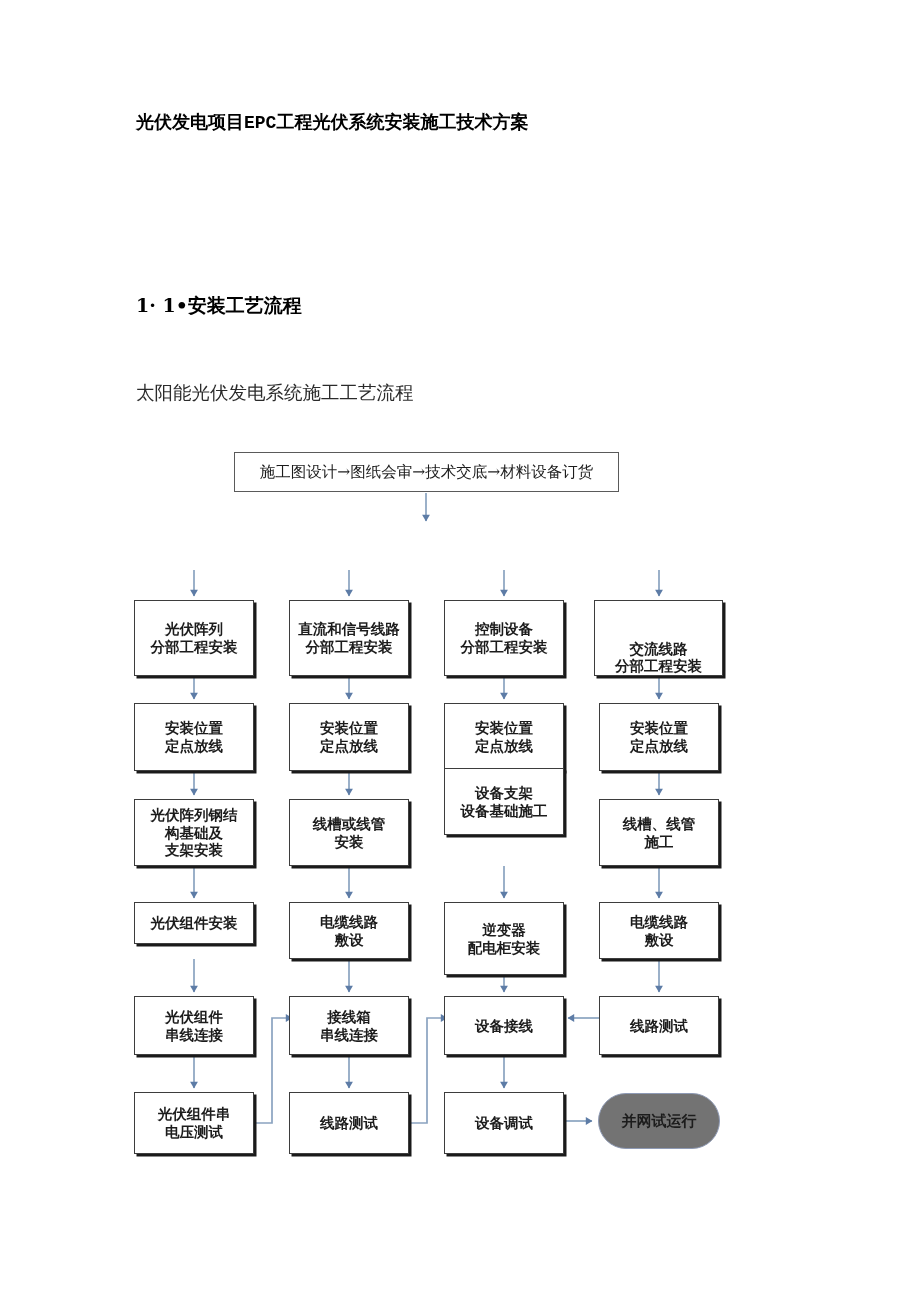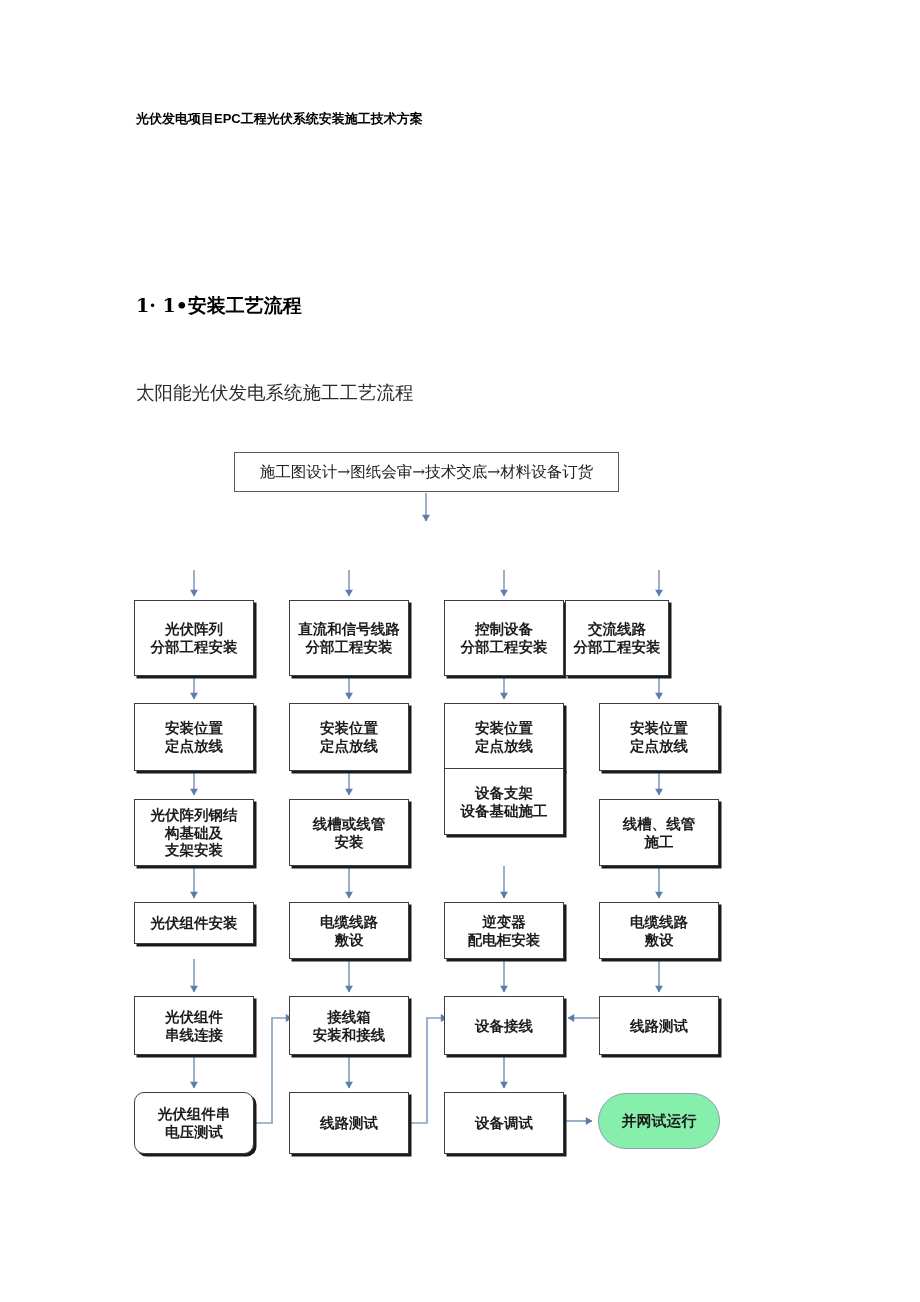--- a/index.html
+++ b/index.html
@@ -14,25 +14,25 @@
     font-family: "DejaVu Sans", "Liberation Sans", sans-serif;
     color: #000000;
     overflow: hidden;
   }
 
   
   #doc-title {
     position: absolute;
     left: 136px;
     top: 110px;
-    font-size: 13px;
+    font-size: 18px;
     font-weight: bold;
     letter-spacing: 0px;
     white-space: nowrap;
-    font-family: Liberation Sans, sans-serif;
+    font-family: Liberation Mono, monospace;
   }
   #section-heading {
     position: absolute;
     left: 136px;
     top: 293px;
     font-size: 19px;
     font-weight: bold;
     white-space: nowrap;
     font-family: "DejaVu Serif", "Liberation Serif", serif;
   }
@@ -101,21 +101,21 @@
   }
 
   
   .grid-node { font-size: 14.5px; }
 
   
   #node-grid-trial {
     position: absolute;
     left: 598px; top: 1093px; width: 122px; height: 56px;
     box-sizing: border-box;
-    background: #86efac;
+    background: #737373;
     border: 1.2px solid #8e9ab5;
     border-radius: 28px;
     display: flex; align-items: center; justify-content: center;
     font-family: "DejaVu Serif", "Liberation Serif", serif;
     font-weight: bold;
     font-size: 15px;
     color: #1c1c1c;
     z-index: 5;
   }
 </style>
@@ -200,21 +200,21 @@
 构基础及
 支架安装</span>
   </div>
   <div class="node grid-node" style="left:134px; top:902px; width:120px; height:42px;">
     <span class="node-text">光伏组件安装</span>
   </div>
   <div class="node grid-node" style="left:134px; top:996px; width:120px; height:59px;text-align:right;">
     <span class="node-text">光伏组件
 串线连接</span>
   </div>
-  <div class="node grid-node" style="left:134px; top:1092px; width:120px; height:62px;border-radius:10px;">
+  <div class="node grid-node" style="left:134px; top:1092px; width:120px; height:62px;">
     <span class="node-text">光伏组件串
 电压测试</span>
   </div>
 
   <div class="node grid-node" style="left:289px; top:600px; width:120px; height:76px;">
     <span class="node-text">直流和信号线路
 分部工程安装</span>
   </div>
   <div class="node grid-node" style="left:289px; top:703px; width:120px; height:68px;">
     <span class="node-text">安装位置
@@ -223,50 +223,50 @@
   <div class="node grid-node" style="left:289px; top:799px; width:120px; height:67px;">
     <span class="node-text">线槽或线管
 安装</span>
   </div>
   <div class="node grid-node" style="left:289px; top:902px; width:120px; height:57px;">
     <span class="node-text">电缆线路
 敷设</span>
   </div>
   <div class="node grid-node" style="left:289px; top:996px; width:120px; height:59px;">
     <span class="node-text">接线箱
-安装和接线</span>
+串线连接</span>
   </div>
   <div class="node grid-node" style="left:289px; top:1092px; width:120px; height:62px;">
     <span class="node-text">线路测试</span>
   </div>
 
   <div class="node grid-node" style="left:444px; top:600px; width:120px; height:76px;">
     <span class="node-text">控制设备
 分部工程安装</span>
   </div>
   <div class="node grid-node" style="left:444px; top:703px; width:120px; height:68px;">
     <span class="node-text">安装位置
 定点放线</span>
   </div>
   <div class="node grid-node" style="left:444px; top:768px; width:120px; height:67px;">
     <span class="node-text">设备支架
 设备基础施工</span>
   </div>
-  <div class="node grid-node" style="left:444px; top:902px; width:120px; height:57px;">
+  <div class="node grid-node" style="left:444px; top:902px; width:120px; height:73px;">
     <span class="node-text">逆变器
 配电柜安装</span>
   </div>
   <div class="node grid-node" style="left:444px; top:996px; width:120px; height:59px;">
     <span class="node-text">设备接线</span>
   </div>
   <div class="node grid-node" style="left:444px; top:1092px; width:120px; height:62px;">
     <span class="node-text">设备调试</span>
   </div>
 
-  <div class="node grid-node" style="left:565px; top:600px; width:104px; height:76px;">
+  <div class="node grid-node" style="left:594px; top:600px; width:129px; height:76px;align-items:flex-end;">
     <span class="node-text">交流线路
 分部工程安装</span>
   </div>
   <div class="node grid-node" style="left:599px; top:703px; width:120px; height:68px;">
     <span class="node-text">安装位置
 定点放线</span>
   </div>
   <div class="node grid-node" style="left:599px; top:799px; width:120px; height:67px;">
     <span class="node-text">线槽、线管
 施工</span>

